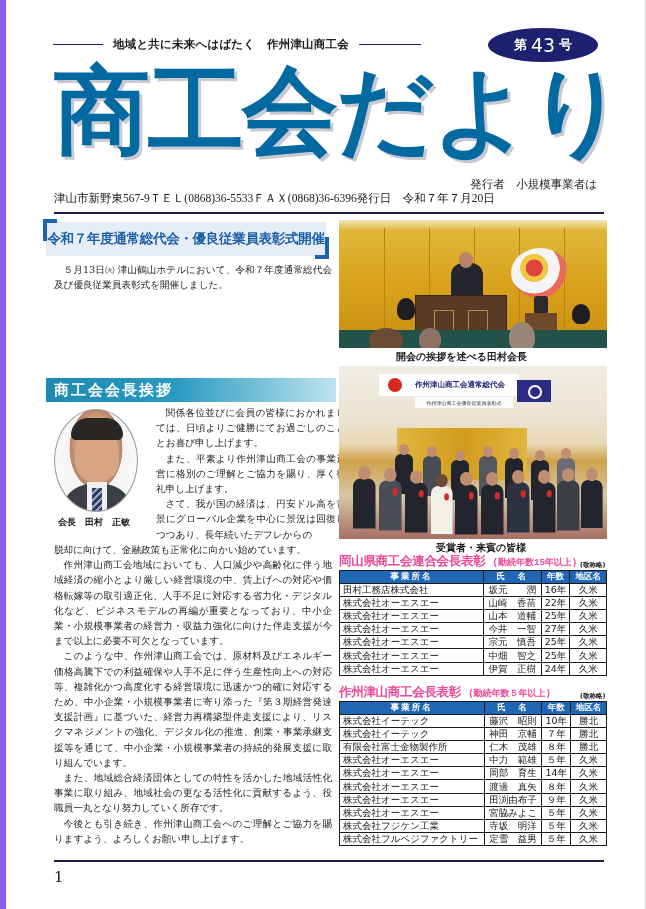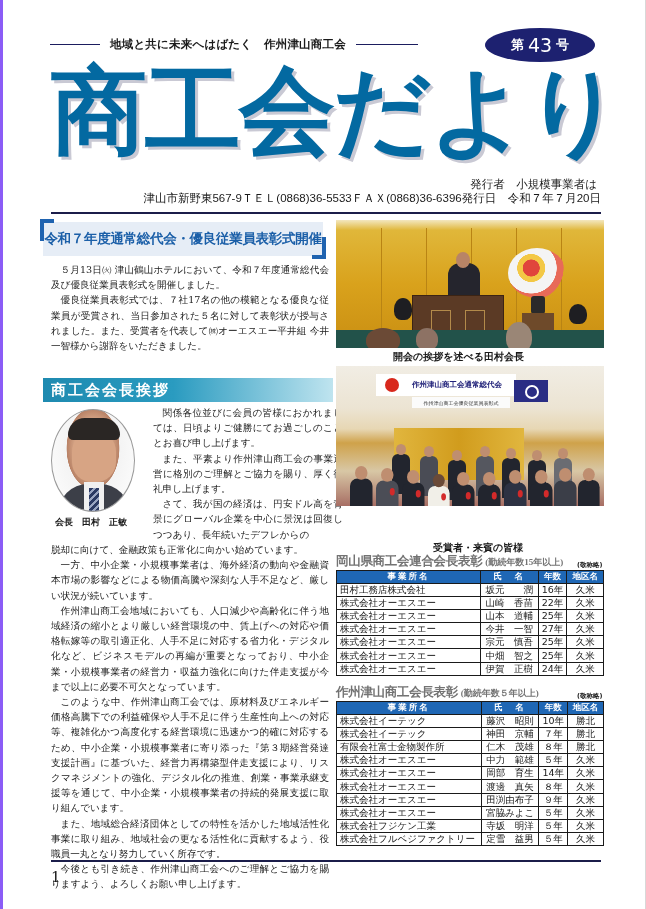--- a/index.html
+++ b/index.html
@@ -1,33 +1,33 @@
 <!DOCTYPE html>
 <html><head>
 <meta charset="utf-8">
 <style>
   * { box-sizing: border-box; margin: 0; padding: 0; }
   html, body { width: 646px; height: 909px; background: #ffffff; overflow: hidden; }
   body { font-family: "DejaVu Serif", serif; color: #1a1a1a; position: relative; }
-  .page { position: absolute; left: 0; top: 0; width: 646px; height: 909px; border-left: 3px solid #8b5cf6; border-right: 1px solid #d8d8d8; }
+  .page { position: absolute; left: 0; top: 0; width: 646px; height: 909px; border-left: 6px solid #8b5cf6; border-right: 1px solid #d8d8d8; }
 
   
   .tagline-row { position: absolute; left: 47px; top: 34px; width: 420px; height: 20px; display: flex; align-items: center; }
   .tagline-row .rule { height: 1px; background: #1b1d5e; }
   .tagline-row .rule.left { width: 50px; margin-right: 10px; }
   .tagline-row .rule.right { width: 62px; margin-left: 10px; }
   .tagline { font-family: "DejaVu Sans", sans-serif; font-weight: bold; font-size: 11.5px; color: #1a1a1a; white-space: nowrap; letter-spacing: 0.2px; }
   .issue-badge { position: absolute; left: 482px; top: 28px; width: 110px; height: 34px; border-radius: 55px / 17px; background: #1d2170; color: #fff; display: flex; align-items: center; justify-content: center; font-family: "DejaVu Sans", sans-serif; font-weight: bold; }
   .issue-badge .pre, .issue-badge .post { font-size: 13px; }
   .issue-badge .num { font-size: 19px; margin: 0 4px; font-weight: normal; }
 
   .big-title { position: absolute; left: 48px; top: 56px; width: 540px; height: 110px; font-family: "DejaVu Serif", serif; font-weight: bold; font-size: 96px; line-height: 110px; color: #0369a1; letter-spacing: -2px; text-shadow: 3px 3px 0 #c9c9d4; white-space: nowrap; }
 
   .publisher { position: absolute; right: 48px; top: 177px; font-family: "DejaVu Sans", sans-serif; font-size: 11.5px; color: #1a1a1a; white-space: nowrap; }
-  .contact-line { position: absolute; left: 48px; top: 191px; width: 550px; font-family: Liberation Sans, sans-serif; font-size: 11.5px; color: #1a1a1a; white-space: nowrap; display: flex; justify-content: flex-end; }
+  .contact-line { position: absolute; left: 48px; top: 191px; width: 550px; font-family: Liberation Serif, serif; font-size: 11.5px; color: #1a1a1a; white-space: nowrap; display: flex; justify-content: flex-start; }
   .head-rule { position: absolute; left: 48px; top: 212px; width: 550px; height: 2px; background: #1b1d4a; }
 
   
   .a1-title-box { position: absolute; left: 40px; top: 222px; width: 280px; height: 34px; background: #e6edf6; display: flex; align-items: center; justify-content: center; }
   .a1-title-box .corner-tl { position: absolute; left: -3px; top: -3px; width: 14px; height: 22px; border-left: 4px solid #1f63b0; border-top: 4px solid #1f63b0; }
   .a1-title-box .corner-br { position: absolute; right: -3px; bottom: -3px; width: 14px; height: 22px; border-right: 4px solid #1f63b0; border-bottom: 4px solid #1f63b0; }
   .a1-title { font-family: "DejaVu Sans", sans-serif; font-weight: bold; font-size: 13.5px; color: #1b5fa8; white-space: nowrap; letter-spacing: -0.3px; }
 
   .body-text { font-family: "DejaVu Serif", serif; font-size: 9.6px; line-height: 15.2px; color: #1a1a1a; text-align: justify; }
   .body-text p { text-indent: 1em; }
@@ -59,35 +59,35 @@
   .photo1 .speaker { position: absolute; left: 112px; top: 43px; width: 32px; height: 34px; border-radius: 12px 12px 0 0; background: #25252d; }
   .photo1 .speaker-head { position: absolute; left: 120px; top: 32px; width: 14px; height: 16px; border-radius: 50%; background: #b88466; }
   .photo1 .flowers { position: absolute; left: 172px; top: 28px; width: 58px; height: 50px; border-radius: 50%; background: radial-gradient(circle at 40% 40%, #e0453c 0 18%, #f3c845 19% 30%, #f4f4f4 31% 55%, #e86a58 56% 70%, transparent 71%); }
   .photo1 .vase { position: absolute; left: 195px; top: 76px; width: 14px; height: 18px; background: #2a2a2a; border-radius: 3px; }
   .photo1 .stand { position: absolute; left: 186px; top: 93px; width: 32px; height: 35px; background: #6e4a2a; }
   .photo1 .table-strip { position: absolute; left: 0; top: 110px; width: 268px; height: 18px; background: #22524a; }
   .photo1 .head { position: absolute; border-radius: 50% 50% 40% 40%; }
   .caption { position: absolute; font-family: "DejaVu Sans", sans-serif; font-weight: bold; font-size: 10px; color: #1a1a1a; white-space: nowrap; }
   .cap1 { left: 390px; top: 350px; }
 
-  .photo2 { left: 333px; top: 366px; width: 268px; height: 140px; background: linear-gradient(180deg, #f1ede4 0%, #ece4d3 30%, #e7d7b4 45%, #cfa24a 55%, #d8c7a5 75%, #a76e64 100%); }
+  .photo2 { left: 333px; top: 366px; width: 268px; height: 173px; background: linear-gradient(180deg, #f1ede4 0%, #ece4d3 30%, #e7d7b4 45%, #cfa24a 55%, #d8c7a5 75%, #a76e64 100%); }
   .photo2 .banner { position: absolute; left: 40px; top: 8px; width: 140px; height: 22px; background: #ffffff; display: flex; align-items: center; padding-left: 36px; font-family: "DejaVu Sans", sans-serif; font-weight: bold; font-size: 7.5px; color: #22237a; white-space: nowrap; }
   .photo2 .sun { position: absolute; left: 49px; top: 12px; width: 14px; height: 14px; border-radius: 50%; background: #d8281c; }
   .photo2 .subbanner { position: absolute; left: 76px; top: 31px; width: 98px; height: 11px; background: #fbfbfb; font-family: "DejaVu Sans", sans-serif; font-size: 5px; color: #333; display: flex; align-items: center; justify-content: center; white-space: nowrap; }
   .photo2 .flag { position: absolute; left: 178px; top: 14px; width: 34px; height: 22px; background: #2a2d84; }
   .photo2 .flag::after { content: ""; position: absolute; left: 11px; top: 5px; width: 10px; height: 10px; border-radius: 50%; border: 2px solid #fff; }
   .photo2 .gold { position: absolute; left: 58px; top: 62px; width: 130px; height: 52px; background: linear-gradient(90deg, #e1b63e, #d19c1d, #e1b63e); }
   .person { position: absolute; }
   .person .h { position: absolute; left: 4px; top: 0; width: 10px; height: 11px; border-radius: 50%; background: #bf8e70; }
   .person .b { position: absolute; left: 0; top: 10px; width: 18px; height: 40px; border-radius: 6px 6px 0 0; background: #22252e; }
   .person .r { position: absolute; left: 11px; top: 16px; width: 4px; height: 6px; border-radius: 50%; background: #d32a2a; }
   .cap2 { left: 430px; top: 541px; }
 
   
-  .award-title { position: absolute; font-family: Liberation Serif, serif; font-weight: bold; font-size: 12.5px; color: #737373; white-space: nowrap; letter-spacing: -0.3px; }
+  .award-title { position: absolute; font-family: Liberation Mono, monospace; font-weight: bold; font-size: 12.5px; color: #ec4899; white-space: nowrap; letter-spacing: -0.3px; }
   .award-title .sub { font-size: 9px; letter-spacing: 0; }
   .award-note { position: absolute; font-family: "DejaVu Sans", sans-serif; font-size: 6.5px; font-weight: bold; color: #1a1a1a; white-space: nowrap; }
   .t1-title { left: 333px; top: 553px; } .t1-note { left: 574px; top: 561px; }
   .t2-title { left: 333px; top: 684px; } .t2-note { left: 574px; top: 692px; }
   table.award { position: absolute; border-collapse: collapse; font-family: "DejaVu Sans", sans-serif; font-size: 9.5px; color: #1a1a1a; }
   table.award th { background: #1f67b5; color: #ffffff; font-weight: bold; font-size: 8.5px; height: 12px; border: 1px solid #1a1a1a; border-top: 1.5px solid #1a1a1a; letter-spacing: 2px; }
   table.award td { height: 13.1px; border: 1px solid #1a1a1a; padding: 0 3px; white-space: nowrap; line-height: 12px; }
   table.award td.c { text-align: center; }
   table.award td.name { letter-spacing: 0; word-spacing: 8px; }
   table.award col.c1 { width: 145px; } table.award col.c2 { width: 58px; } table.award col.c3 { width: 28px; } table.award col.c4 { width: 37px; }
@@ -120,21 +120,20 @@
   </div>
   <div class="head-rule"></div>
 
   <div class="a1-title-box">
     <div class="corner-tl"></div>
     <div class="corner-br"></div>
     <span class="a1-title">令和７年度通常総代会・優良従業員表彰式開催</span>
   </div>
   <div class="a1-body body-text">
     <p>５月13日㈫ 津山鶴山ホテルにおいて、令和７年度通常総代会及び優良従業員表彰式を開催しました。</p>
-    <p>優良従業員表彰式では、７社17名の他の模範となる優良な従業員が受賞され、当日参加された５名に対して表彰状が授与されました。また、受賞者を代表して㈱オーエスエー平井組 今井一智様から謝辞をいただきました。</p>
   </div>
 
   <div class="greet-head">
     <span>商工会会長挨拶</span>
   </div>
   <div class="portrait">
     <div class="suit"></div>
     <div class="shirt"></div>
     <div class="tie"></div>
     <div class="face"></div>
@@ -142,21 +141,20 @@
   </div>
   <div class="portrait-caption">会長　田村　正敏</div>
 
   <div class="greet-right body-text">
     <p>関係各位並びに会員の皆様におかれましては、日頃よりご健勝にてお過ごしのこととお喜び申し上げます。</p>
     <p>また、平素より作州津山商工会の事業運営に格別のご理解とご協力を賜り、厚く御礼申し上げます。</p>
     <p>さて、我が国の経済は、円安ドル高を背景にグローバル企業を中心に景況は回復しつつあり、長年続いたデフレからの</p>
   </div>
   <div class="greet-full body-text">
     <p style="text-indent:0">脱却に向けて、金融政策も正常化に向かい始めています。</p>
-    <p>一方、中小企業・小規模事業者は、海外経済の動向や金融資本市場の影響などによる物価高騰や深刻な人手不足など、厳しい状況が続いています。</p>
     <p>作州津山商工会地域においても、人口減少や高齢化に伴う地域経済の縮小とより厳しい経営環境の中、賃上げへの対応や価格転嫁等の取引適正化、人手不足に対応する省力化・デジタル化など、ビジネスモデルの再編が重要となっており、中小企業・小規模事業者の経営力・収益力強化に向けた伴走支援が今まで以上に必要不可欠となっています。</p>
     <p>このような中、作州津山商工会では、原材料及びエネルギー価格高騰下での利益確保や人手不足に伴う生産性向上への対応等、複雑化かつ高度化する経営環境に迅速かつ的確に対応するため、中小企業・小規模事業者に寄り添った『第３期経営発達支援計画』に基づいた、経営力再構築型伴走支援により、リスクマネジメントの強化、デジタル化の推進、創業・事業承継支援等を通じて、中小企業・小規模事業者の持続的発展支援に取り組んでいます。</p>
     <p>また、地域総合経済団体としての特性を活かした地域活性化事業に取り組み、地域社会の更なる活性化に貢献するよう、役職員一丸となり努力していく所存です。</p>
     <p>今後とも引き続き、作州津山商工会へのご理解とご協力を賜りますよう、よろしくお願い申し上げます。</p>
   </div>
 
   <div class="photo photo1">
     <div class="panel" style="left:45px"></div>
     <div class="panel" style="left:90px"></div>
     <div class="panel" style="left:135px"></div>

